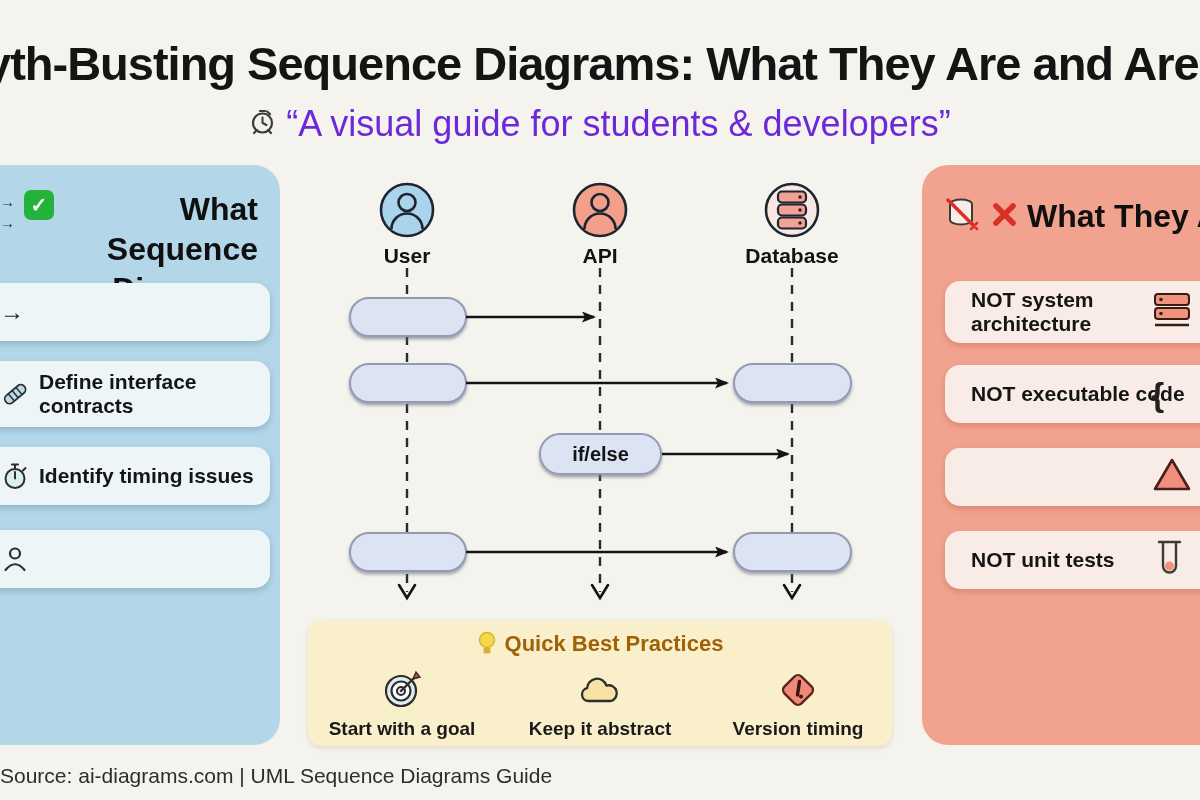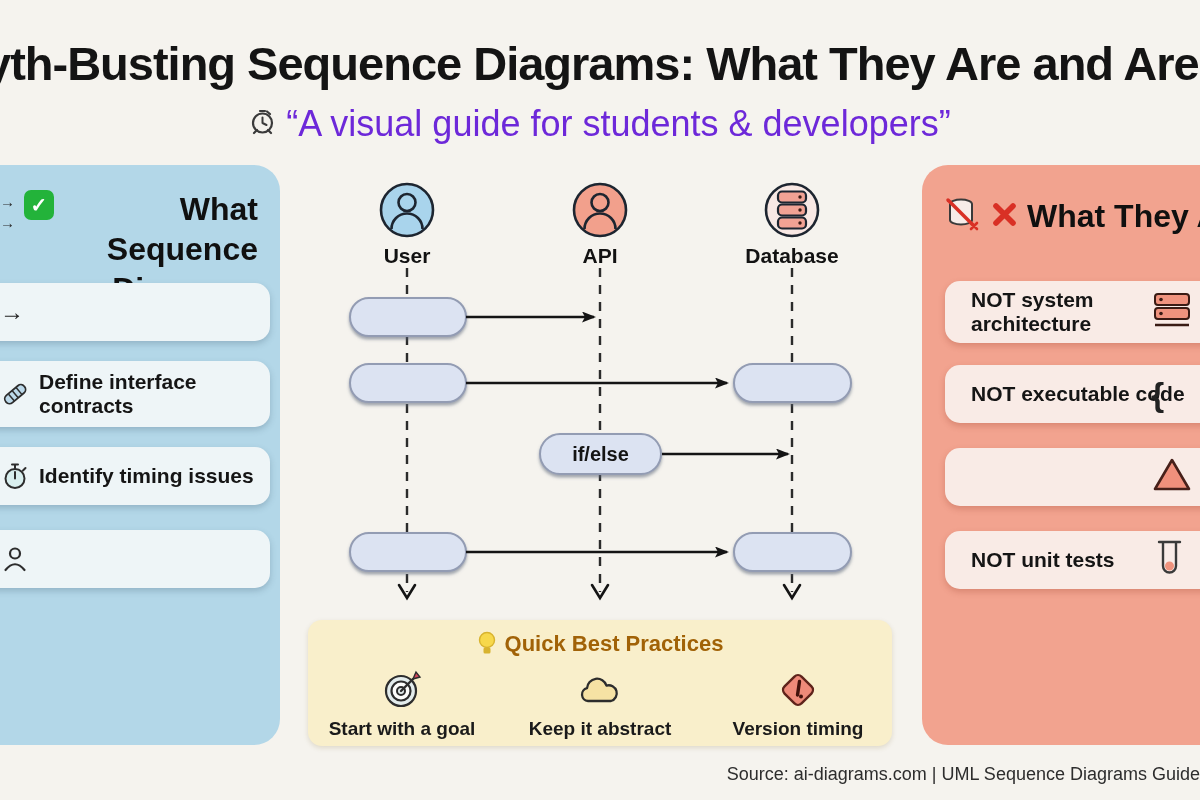--- a/index.html
+++ b/index.html
@@ -42,22 +42,22 @@
   
   .practices{position:absolute;left:308px;top:620px;width:584px;height:126px;
              background:#f9efcb;border-radius:14px;box-shadow:0 2px 5px rgba(120,100,40,.18);}
   .practices-header{display:flex;justify-content:center;align-items:flex-start;gap:8px;
                     padding-top:11px;font-size:22px;font-weight:700;color:#a16207;}
   .practices-items{display:flex;justify-content:space-between;padding:6px 24px 0 24px;}
   .practice{display:flex;flex-direction:column;align-items:center;gap:3px;width:140px;}
   .practice-label{font-size:19px;font-weight:600;color:#1a1a1a;white-space:nowrap;}
 
   
-  .footer{position:absolute;top:764px;left:0;width:100%;text-align:right;
-          font-size:18px;color:#2d2d2d;}
+  .footer{position:absolute;top:764px;left:0;width:100%;text-align:left;
+          font-size:21px;color:#2d2d2d;}
 </style>
 </head>
 <body>
 
 <div class="canvas">
 
   <div class="title">Myth-Busting Sequence Diagrams: What They Are and Aren’t</div>
   <div class="subtitle-row">
     <span>
       <svg width="27" height="28" viewBox="0 0 27 28">

